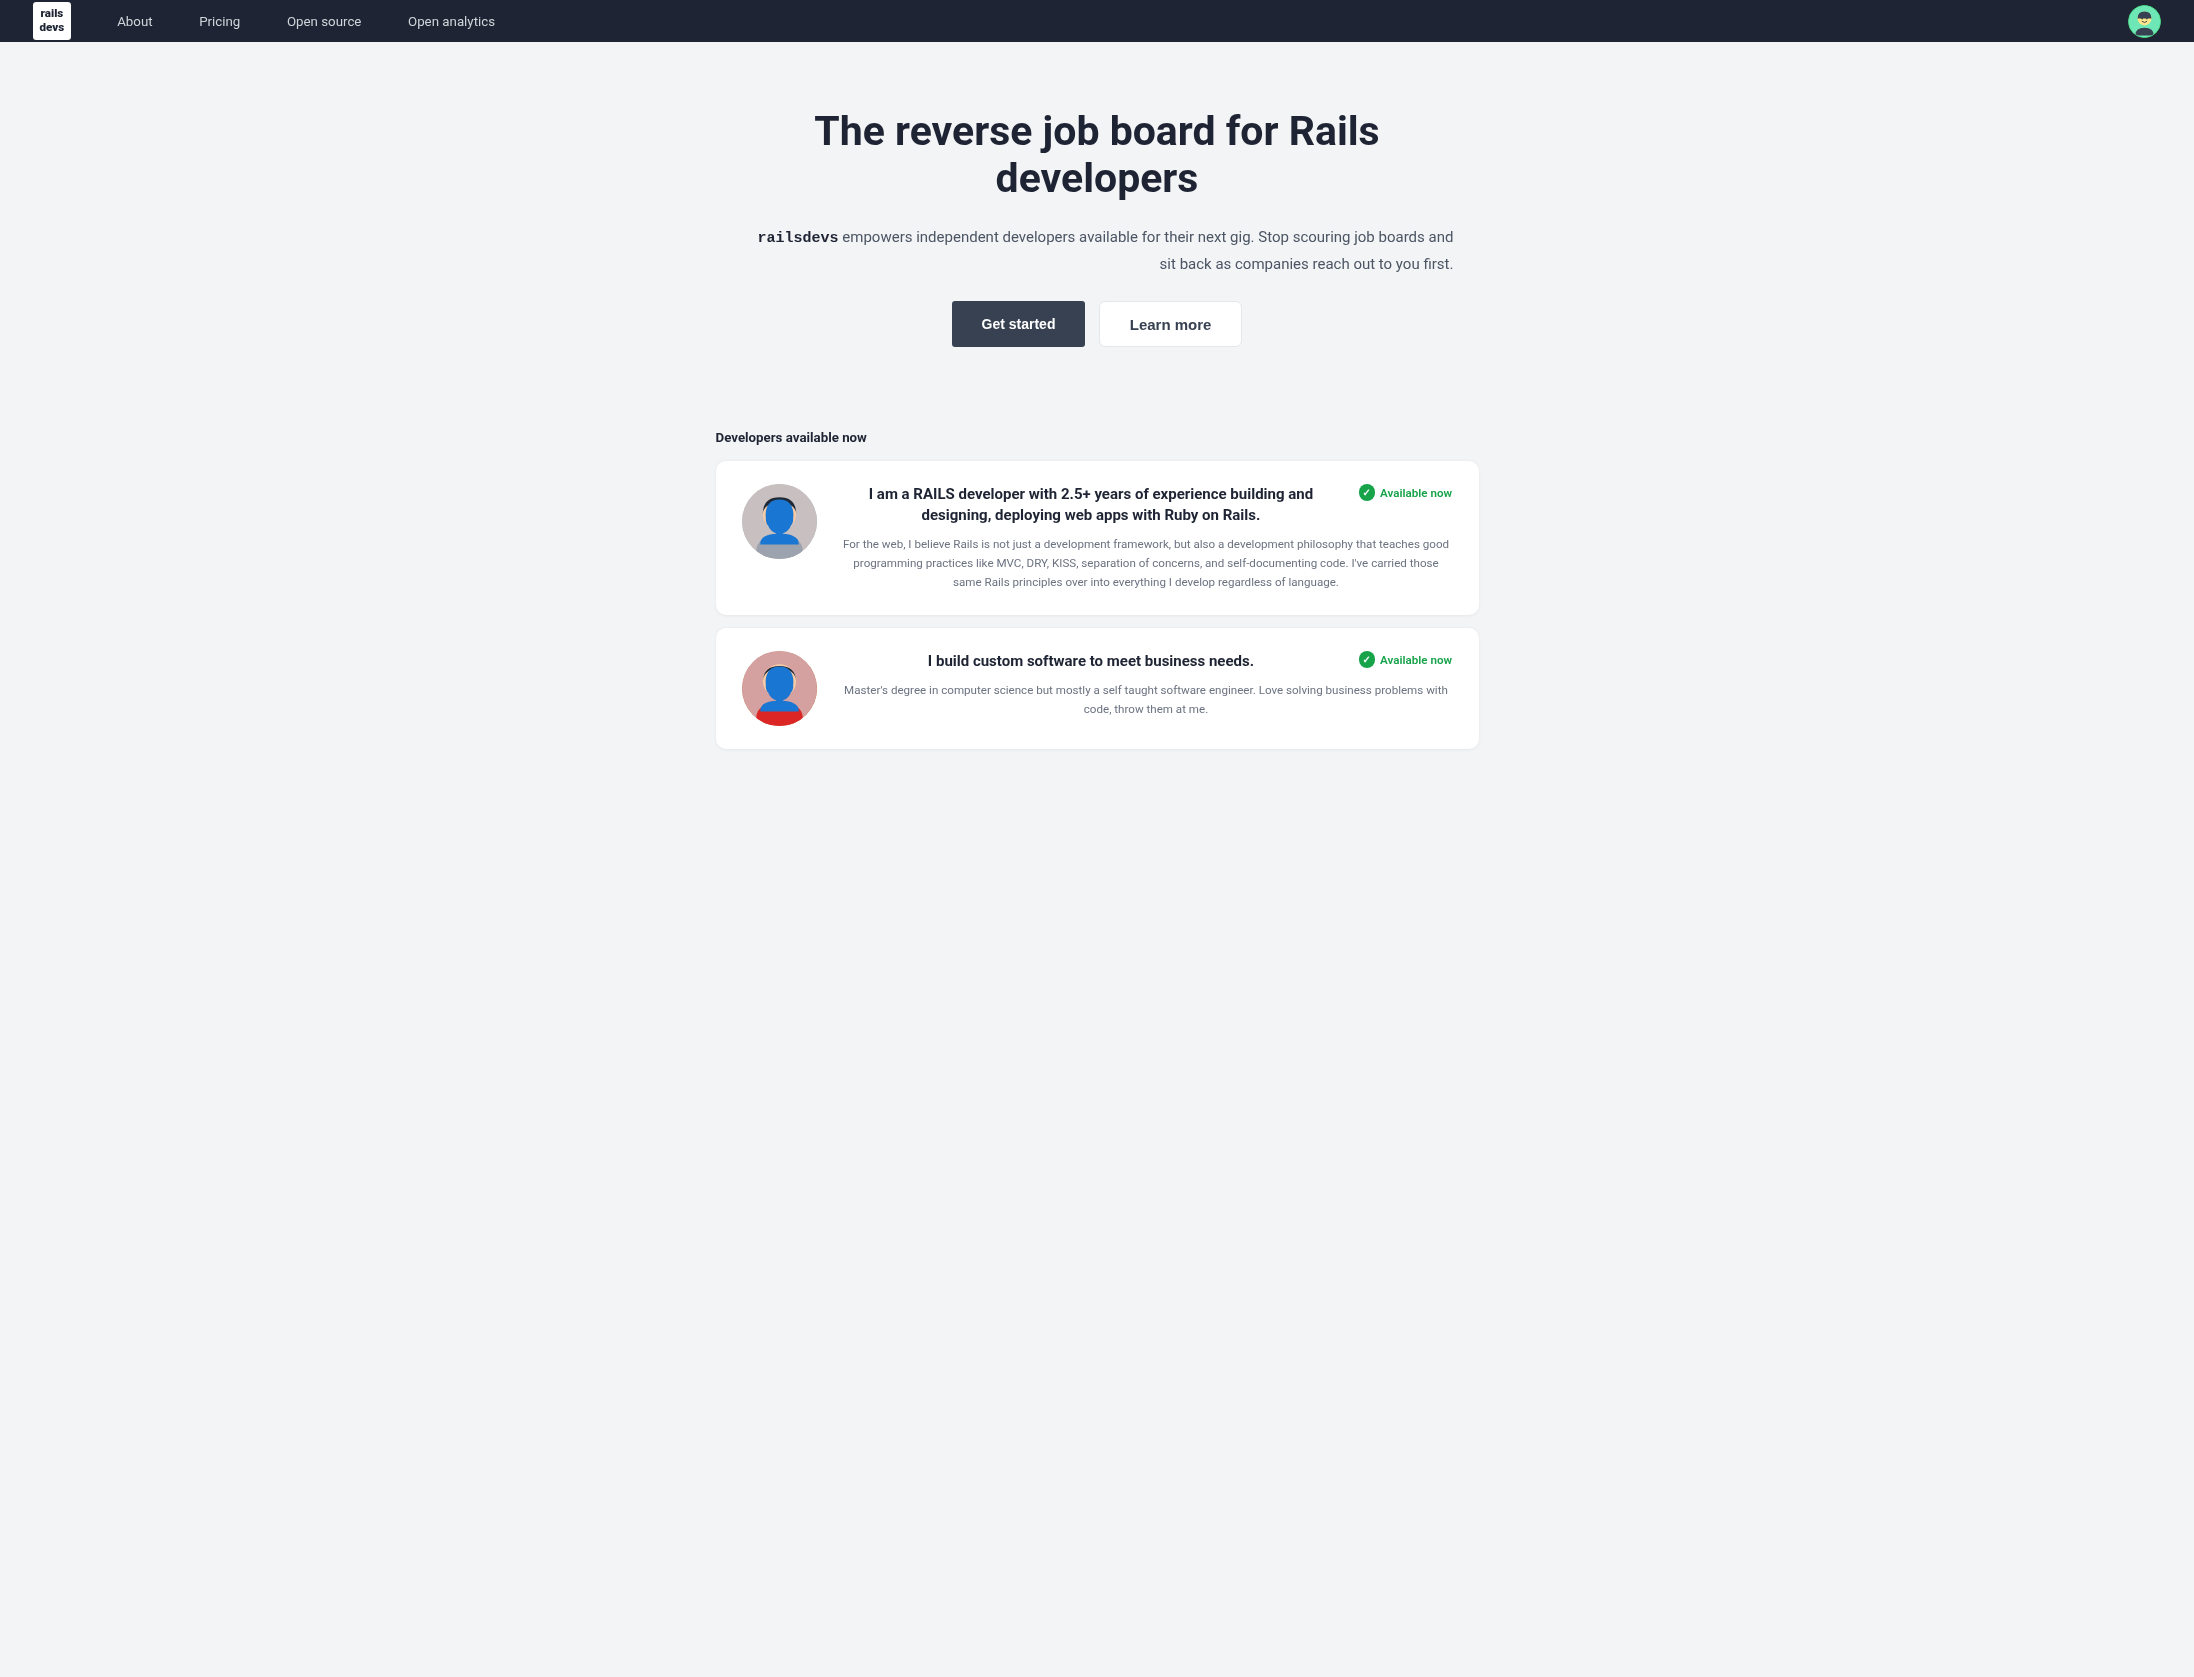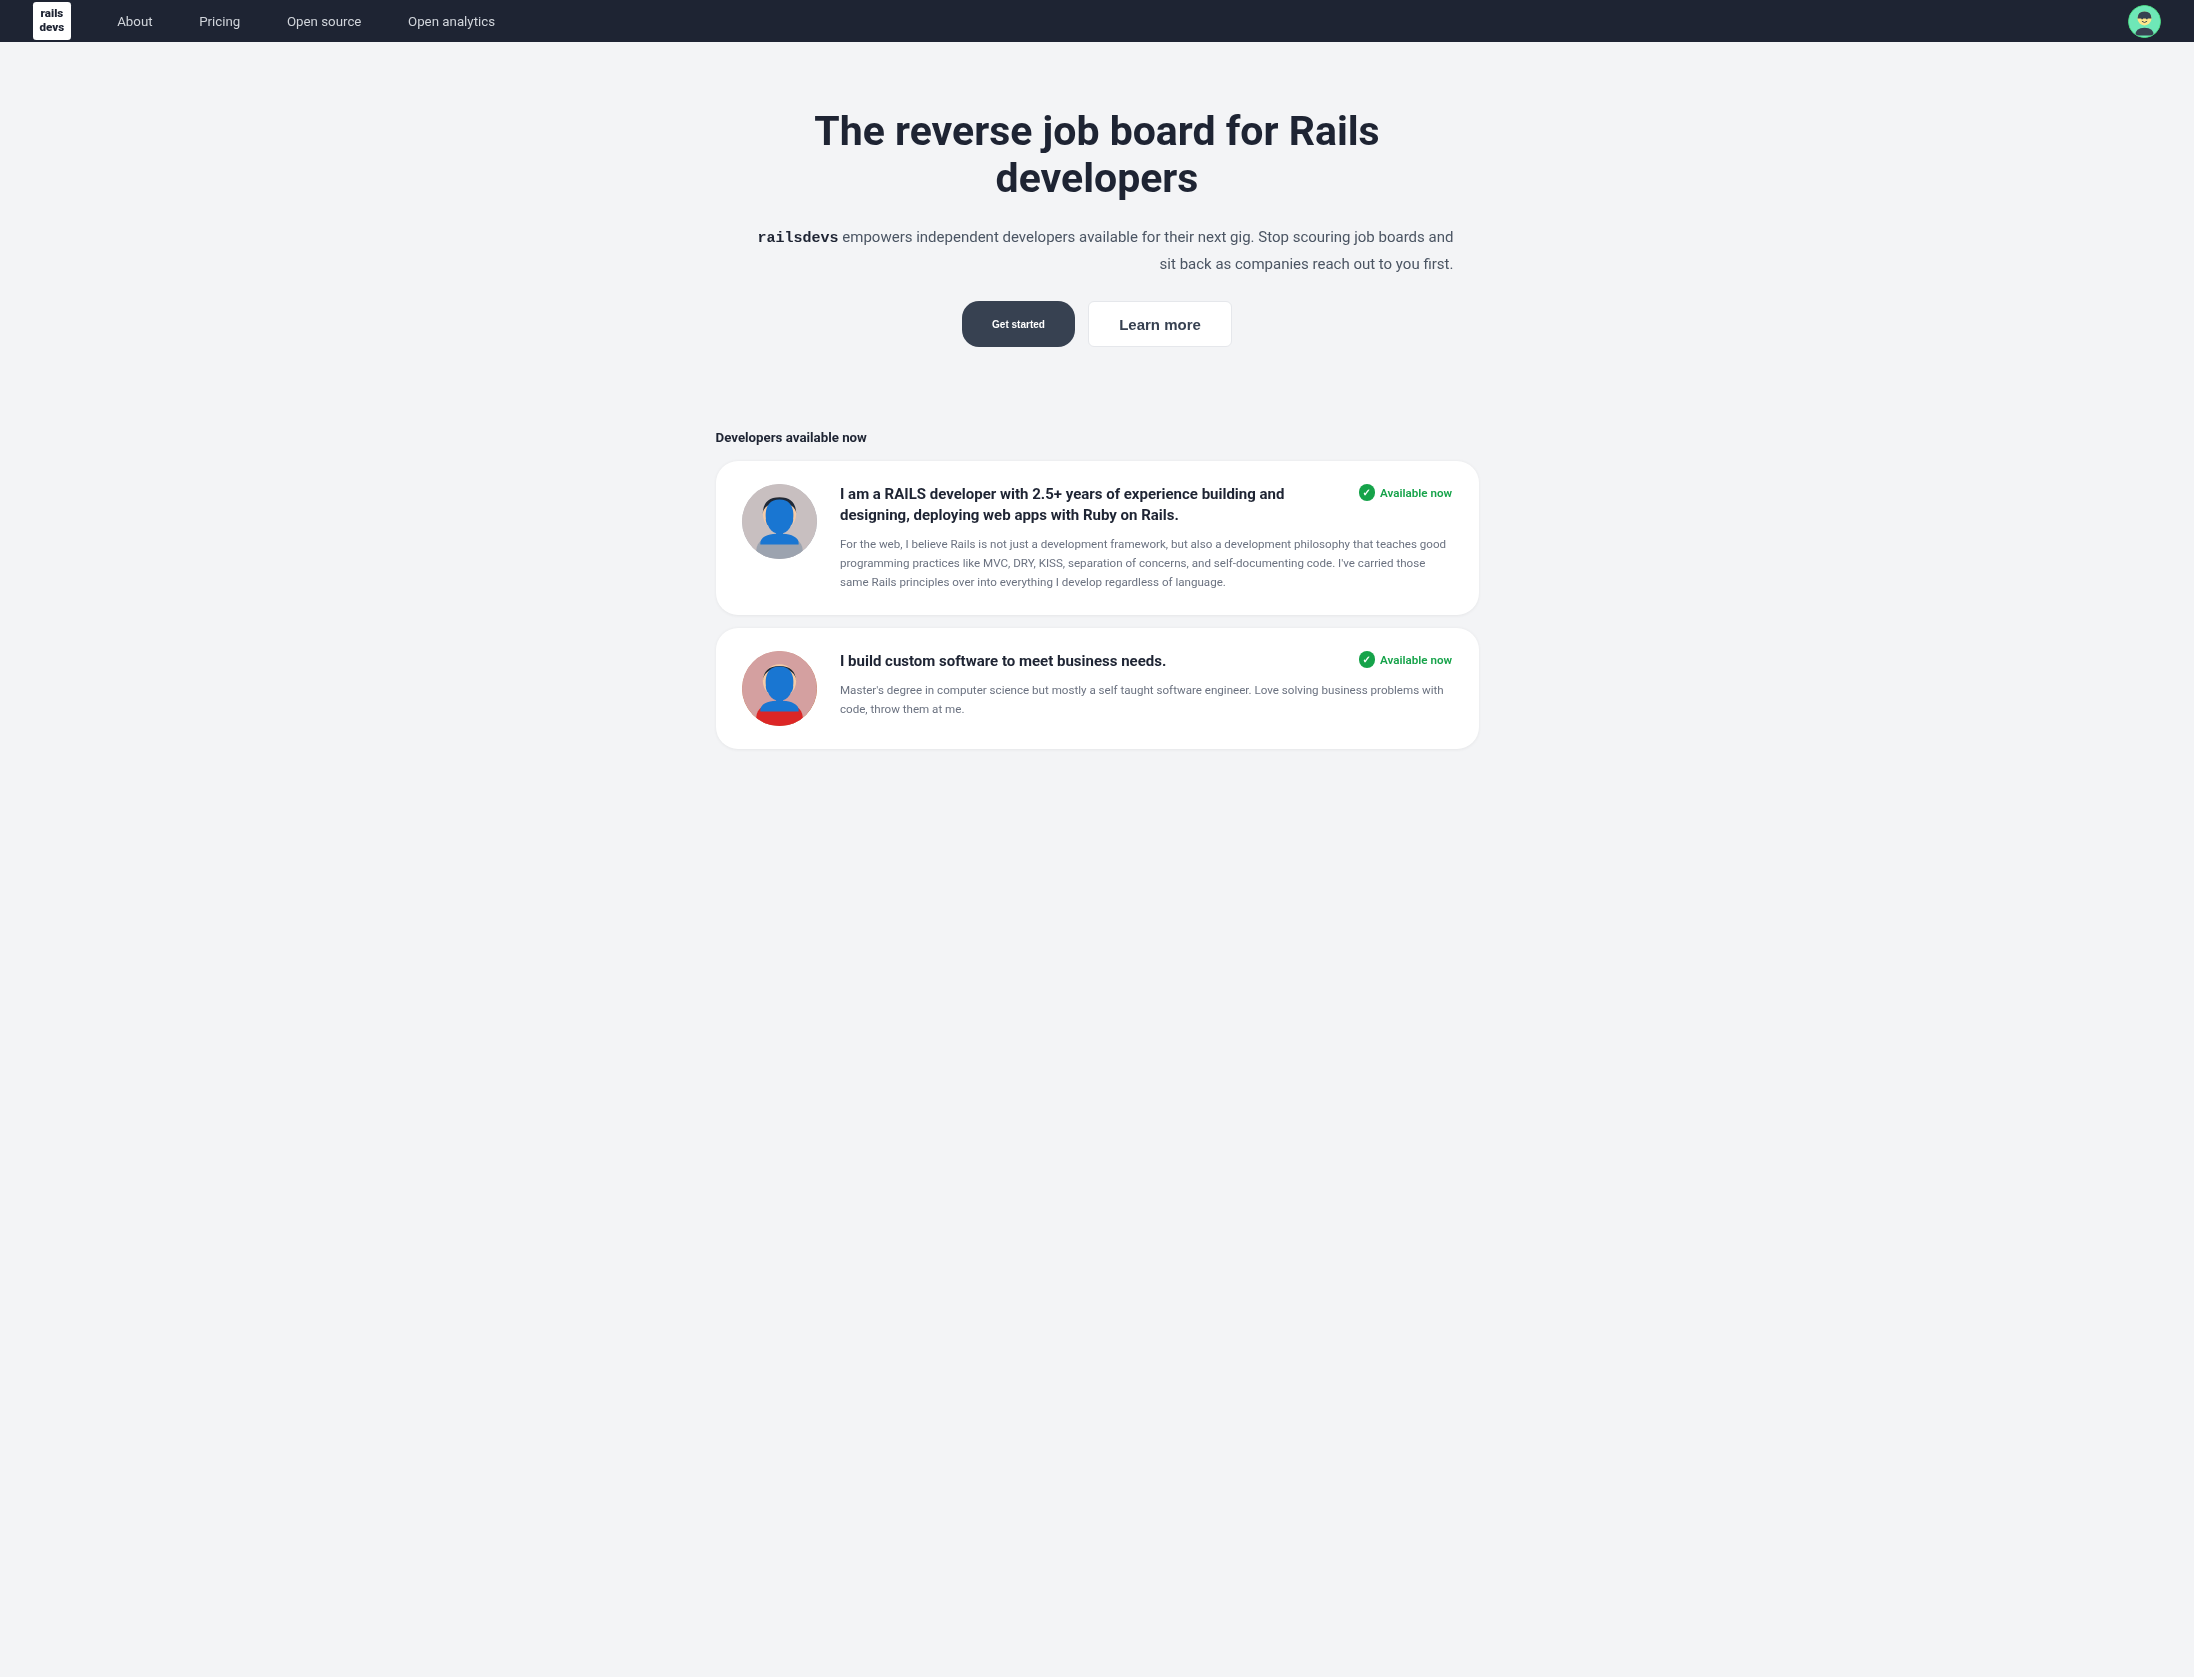--- a/index.html
+++ b/index.html
@@ -107,23 +107,23 @@
       display: flex;
       justify-content: center;
       gap: 13.3px;
     }
 
     .btn-primary {
       background-color: #374151;
       color: #fff;
       border: none;
       padding: 13.3px 30px;
-      font-size: 10px;
+      font-size: 14px;
       font-weight: 600;
-      border-radius: 17px;
+      border-radius: 3px;
       cursor: pointer;
       transition: background 0.15s;
     }
 
     .btn-secondary {
       background-color: #fff;
       color: #374151;
       border: 1.7px solid #e5e7eb;
       padding: 13.3px 30px;
       font-size: 15px;
@@ -142,27 +142,28 @@
 
     .section-title {
       font-size: 13.3px;
       font-weight: 700;
       color: #1e2433;
       margin-bottom: 16.6px;
     }
 
     .developer-card {
       background: #fff;
-      border-radius: 22px;
+      border-radius: 10px;
       padding: 23px 26.5px;
       display: flex;
       align-items: flex-start;
       gap: 23px;
       margin-bottom: 13.3px;
       box-shadow: 0 0.8px 3.3px rgba(0,0,0,0.06);
+      text-align: center;
     }
 
     .developer-avatar {
       width: 75px;
       height: 75px;
       border-radius: 50%;
       flex-shrink: 0;
       overflow: hidden;
       background: #d1d5db;
     }

